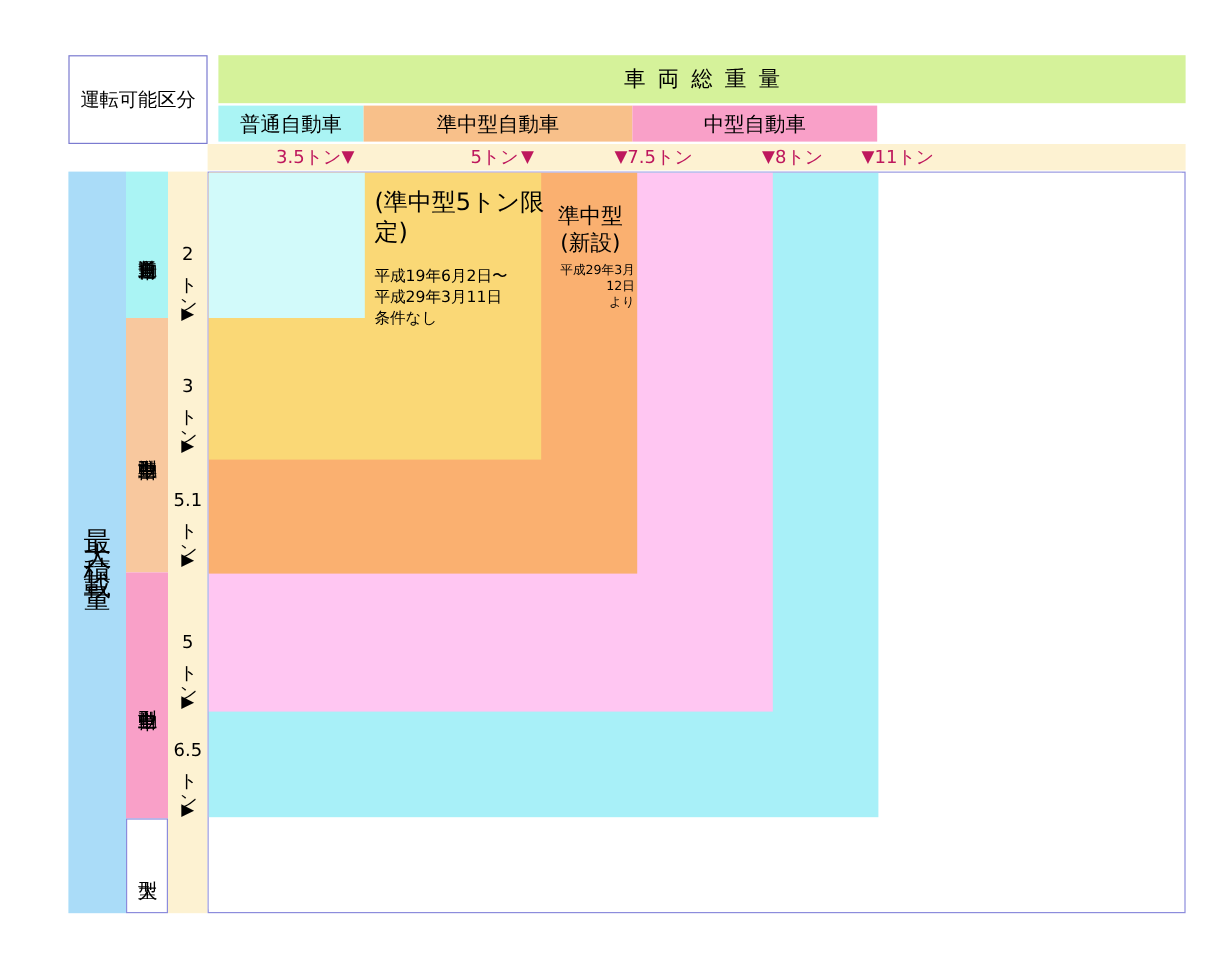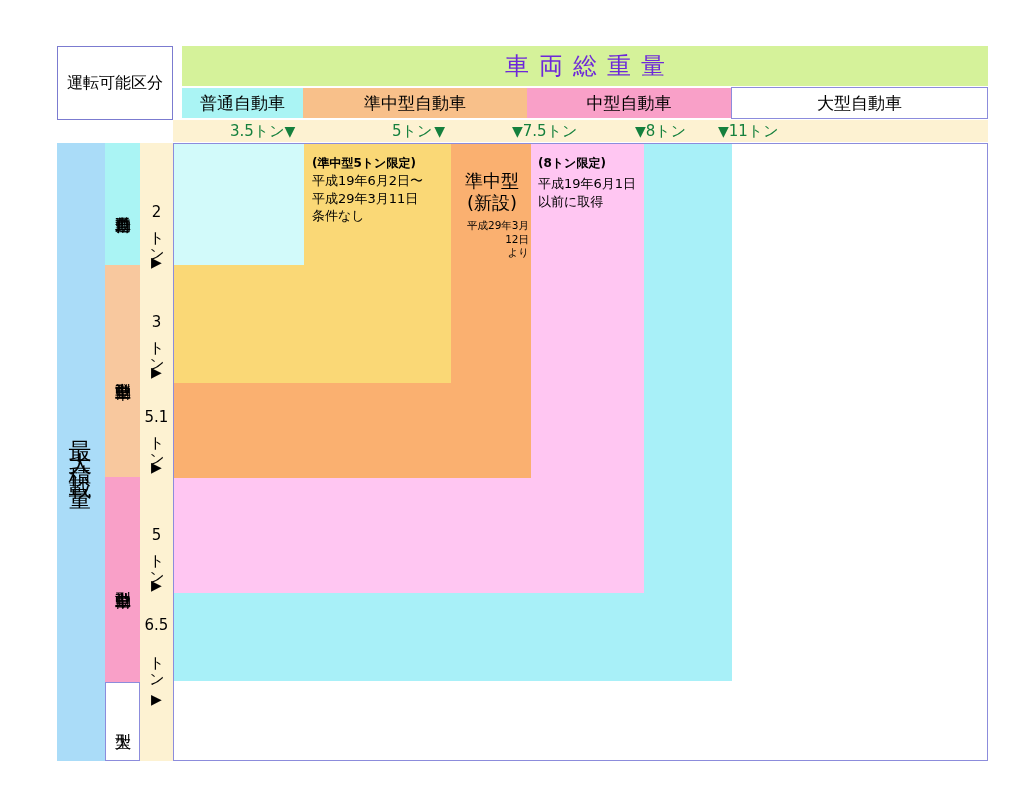--- a/index.html
+++ b/index.html
@@ -33,43 +33,43 @@
     writing-mode: vertical-rl;
     text-orientation: upright;
     display: flex;
     align-items: center;
     justify-content: center;
     text-align: center;
     letter-spacing: 0.02em;
   }
   #hdr-gvw {
     background: #d5f29a;
-    font-size: 24px;
+    font-size: 18px;
     letter-spacing: 10px;
-    color: #6d28d9;
+    color: #000000;
     text-indent: 10px;
   }
   .hdr-cat {
     font-size: 17px;
     color: #000;
   }
   #hdr-cat-0 { background: #aaf4f4; }
   #hdr-cat-1 { background: #f8c08a; }
   #hdr-cat-2 { background: #f9a0c8; }
   #hdr-cat-3 { background: #ffffff; border: 1.5px solid #8c8cdc; }
 
   #tickbar { background: #fdf2d2; }
   .tick {
     position: absolute;
     top: 0;
     height: 100%;
     display: flex;
     align-items: center;
     font-size: 15px;
-    color: #15803d;
+    color: #be185d;
     white-space: nowrap;
   }
   .tri { font-size: 14px; line-height: 1; }
 
   
   #rail-payload {
     background: #aadcf8;
     font-size: 23px;
     letter-spacing: 12px;
     color: #000;
@@ -104,21 +104,21 @@
     line-height: 1;
   }
 
   
   #plot { background: #ffffff; border: 1.5px solid #8c8cdc; }
   .block { position: absolute; }
   .blk-label {
     position: absolute;
     color: #000;
   }
-  .t-title { font-size: 12px; line-height: 1.25; font-weight: bold; }
+  .t-title { font-size: 20px; line-height: 1.25; }
   .t-title-lg { font-size: 18px; line-height: 1.22; }
   .t-sub { font-size: 13px; line-height: 1.35; }
   .t-sub-sm { font-size: 10.5px; line-height: 1.3; }
 </style>
 </head>
 <body>
 
 <div id="stage">
 
   <div class="abs" id="hdr-corner ctr" style="left:57px; top:46px; width:116px; height:74px;
@@ -132,23 +132,20 @@
 
   <div class="abs ctr hdr-cat" id="hdr-cat-0" style="left:182px; top:88px; width:121px; height:30px;">
     <span>普通自動車</span>
   </div>
   <div class="abs ctr hdr-cat" id="hdr-cat-1" style="left:303px; top:88px; width:224px; height:30px;">
     <span>準中型自動車</span>
   </div>
   <div class="abs ctr hdr-cat" id="hdr-cat-2" style="left:527px; top:88px; width:204px; height:30px;">
     <span>中型自動車</span>
   </div>
-  <div class="abs ctr hdr-cat" id="hdr-cat-3" style="left:731px; top:87px; width:257px; height:32px;">
-    <span>大型自動車</span>
-  </div>
 
   <div class="abs" id="tickbar" style="left:173px; top:120px; width:815px; height:22px;">
 
     <div class="tick" style="left:57px;">
       <span>3.5トン</span>
       <span class="tri">▼</span>
     </div>
 
     <div class="tick" style="left:219px;">
       <span>5トン</span>
@@ -207,21 +204,21 @@
       <span class="unit">トン</span>
       <span class="vtri">▶</span>
     </div>
 
     <div class="vtick" style="top:383px;">
       <span class="num">5</span>
       <span class="unit">トン</span>
       <span class="vtri">▶</span>
     </div>
 
-    <div class="vtick" style="top:473px;gap:12px;">
+    <div class="vtick" style="top:473px;">
       <span class="num">6.5</span>
       <span class="unit">トン</span>
       <span class="vtri">▶</span>
     </div>
   </div>
 
   <div class="abs" id="plot" style="left:173px; top:143px; width:815px; height:618px;">
 
     <div class="block" style="left:0px; top:0px; width:811px; height:614px; background:#ffffff;"></div>
 
@@ -230,34 +227,29 @@
     <div class="block" style="left:0px; top:0px; width:470px; height:449px; background:#ffc6f2;"></div>
 
     <div class="block" style="left:0px; top:0px; width:357px; height:334px; background:#fab070;"></div>
 
     <div class="block" style="left:0px; top:0px; width:277px; height:239px; background:#fad876;"></div>
 
     <div class="block" style="left:0px; top:0px; width:130px; height:121px; background:#d2fafa;"></div>
 
     <div class="blk-label" style="left:138px; top:12px; width:145px;">
       <div class="t-title">(準中型5トン限定)</div>
-      <div class="t-sub" style="margin-top:1px;">平成19年6月2日〜</div>
+      <div class="t-sub" style="margin-top:16px;">平成19年6月2日〜</div>
       <div class="t-sub">平成29年3月11日</div>
       <div class="t-sub">条件なし</div>
     </div>
 
     <div class="blk-label" style="left:281px; top:26px; width:74px; text-align:center;">
       <div class="t-title-lg">準中型</div>
       <div class="t-title-lg">(新設)</div>
       <div class="t-sub-sm" style="margin-top:5px; text-align:right;">平成29年3月12日</div>
       <div class="t-sub-sm" style="text-align:right;">より</div>
     </div>
 
-    <div class="blk-label" style="left:364px; top:12px; width:106px;">
-      <div class="t-title">(8トン限定)</div>
-      <div class="t-sub" style="margin-top:4px;">平成19年6月1日</div>
-      <div class="t-sub">以前に取得</div>
-    </div>
 
 
   </div>
 
 </div>
 
 </body></html>

